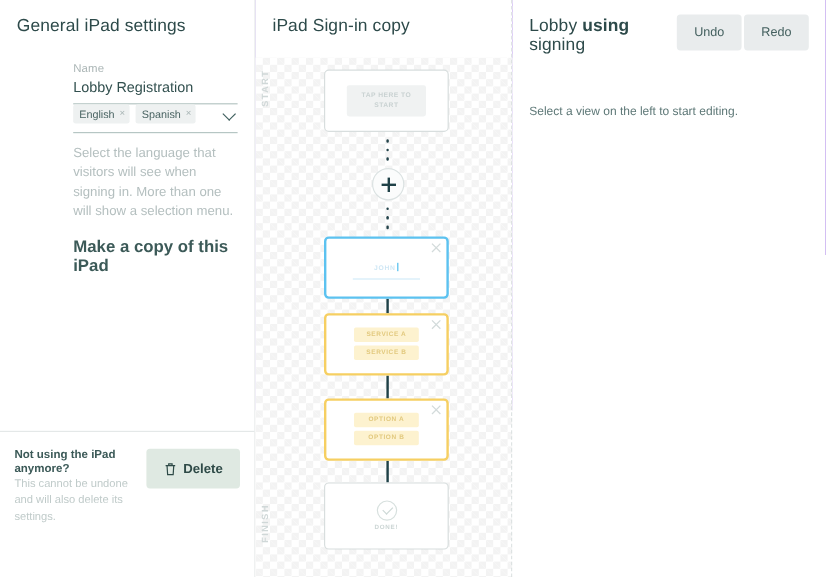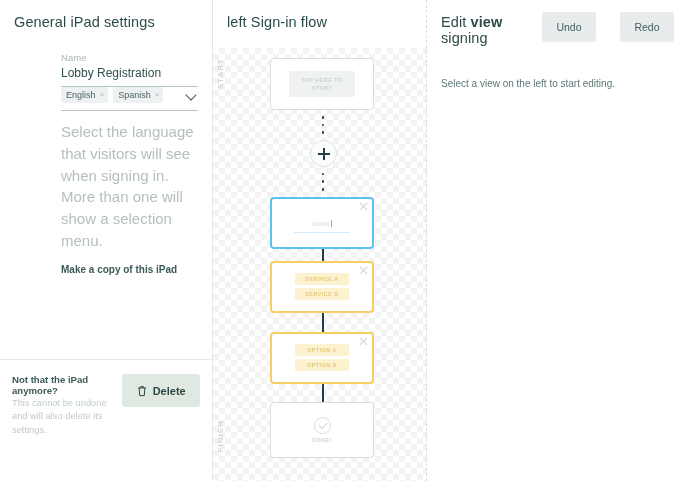--- a/index.html
+++ b/index.html
@@ -73,28 +73,28 @@
   .chevron::before {
     content: "";
     position: absolute;
     left: 1px; top: 2px;
     width: 7px; height: 7px;
     border-right: 1.6px solid #3f5f5e;
     border-bottom: 1.6px solid #3f5f5e;
     transform: rotate(45deg);
   }
   .helper-text {
-    font-size: 15px;
+    font-size: 11px;
     color: #b4bfbf;
     line-height: 1.45;
     margin-top: 10px;
   }
   .copy-link {
     display: inline-block;
-    font-size: 10px;
+    font-size: 14px;
     color: #3c5a58;
     font-weight: 600;
     margin-top: 12px;
     cursor: pointer;
   }
 
   .delete-section {
     position: absolute;
     left: 0; right: 0;
     bottom: 0;
@@ -323,33 +323,33 @@
     display: flex;
     align-items: flex-start;
     justify-content: space-between;
   }
   .right-title {
     font-size: 14.5px;
     color: #2d4a4a;
     letter-spacing: .1px;
   }
   .right-title b { font-weight: 700; }
-  .hist-btns { display: flex; gap: 24px; margin-top: -2px; align-items: flex-end; }
+  .hist-btns { display: flex; gap: 2px; margin-top: -2px; align-items: flex-end; }
   .hist-btn {
     background: #e9eced;
     border: none;
     border-radius: 3px;
     width: 54px; height: 30px;
     font-size: 10.5px;
     color: #44605f;
     cursor: pointer;
     font-family: "Liberation Sans", sans-serif;
   }
   .right-hint {
-    margin-top: 32px;
+    margin-top: 42px;
     font-size: 10px;
     color: #5e7877;
   }
 </style>
 </head>
 <body>
 
 <div class="app">
 
   <div class="left-panel">
@@ -372,36 +372,36 @@
         </div>
         <span class="chevron"></span>
       </div>
 
       <div class="helper-text">Select the language that visitors will see when signing in. More than one will show a selection menu.</div>
       <a class="copy-link">Make a copy of this iPad</a>
     </div>
 
     <div class="delete-section">
       <div class="delete-copy">
-        <div class="delete-title">Not that the iPad anymore?</div>
+        <div class="delete-title">Not using the iPad anymore?</div>
         <div class="delete-sub">This cannot be undone and will also delete its settings.</div>
       </div>
       <button class="delete-btn">
         <span>
           <svg class="trash-icon" viewBox="0 0 10 12" fill="none" stroke="#2e4a47" stroke-width="1">
             <path d="M1 3h8M3.6 3V1.6h2.8V3M2.2 3l.5 7.6h4.6L7.8 3"></path>
           </svg>
         </span>
         <span>Delete</span>
       </button>
     </div>
   </div>
 
   <div class="mid-panel">
-    <div class="mid-title">left Sign-in flow</div>
+    <div class="mid-title">iPad Sign-in copy</div>
 
     <div class="canvas">
       <div class="rail-label rail-start">START</div>
       <div class="rail-label rail-finish">FINISH</div>
 
       <div class="flow">
 
         <div class="card card-start" style="margin-top:10px">
           <div class="tap-btn">
             <div>TAP HERE TO</div>
@@ -472,21 +472,21 @@
           </div>
         </div>
 
       </div>
     </div>
     <div class="mid-divider"></div>
   </div>
 
   <div class="right-panel">
     <div class="right-head">
-      <div class="right-title"><span>Edit </span><b>view</b><span> signing</span></div>
+      <div class="right-title"><span>Lobby </span><b>using</b><span> signing</span></div>
       <div class="hist-btns">
         <button class="hist-btn">Undo</button>
         <button class="hist-btn">Redo</button>
       </div>
     </div>
     <div class="right-hint">Select a view on the left to start editing.</div>
   </div>
 
 </div>
 

